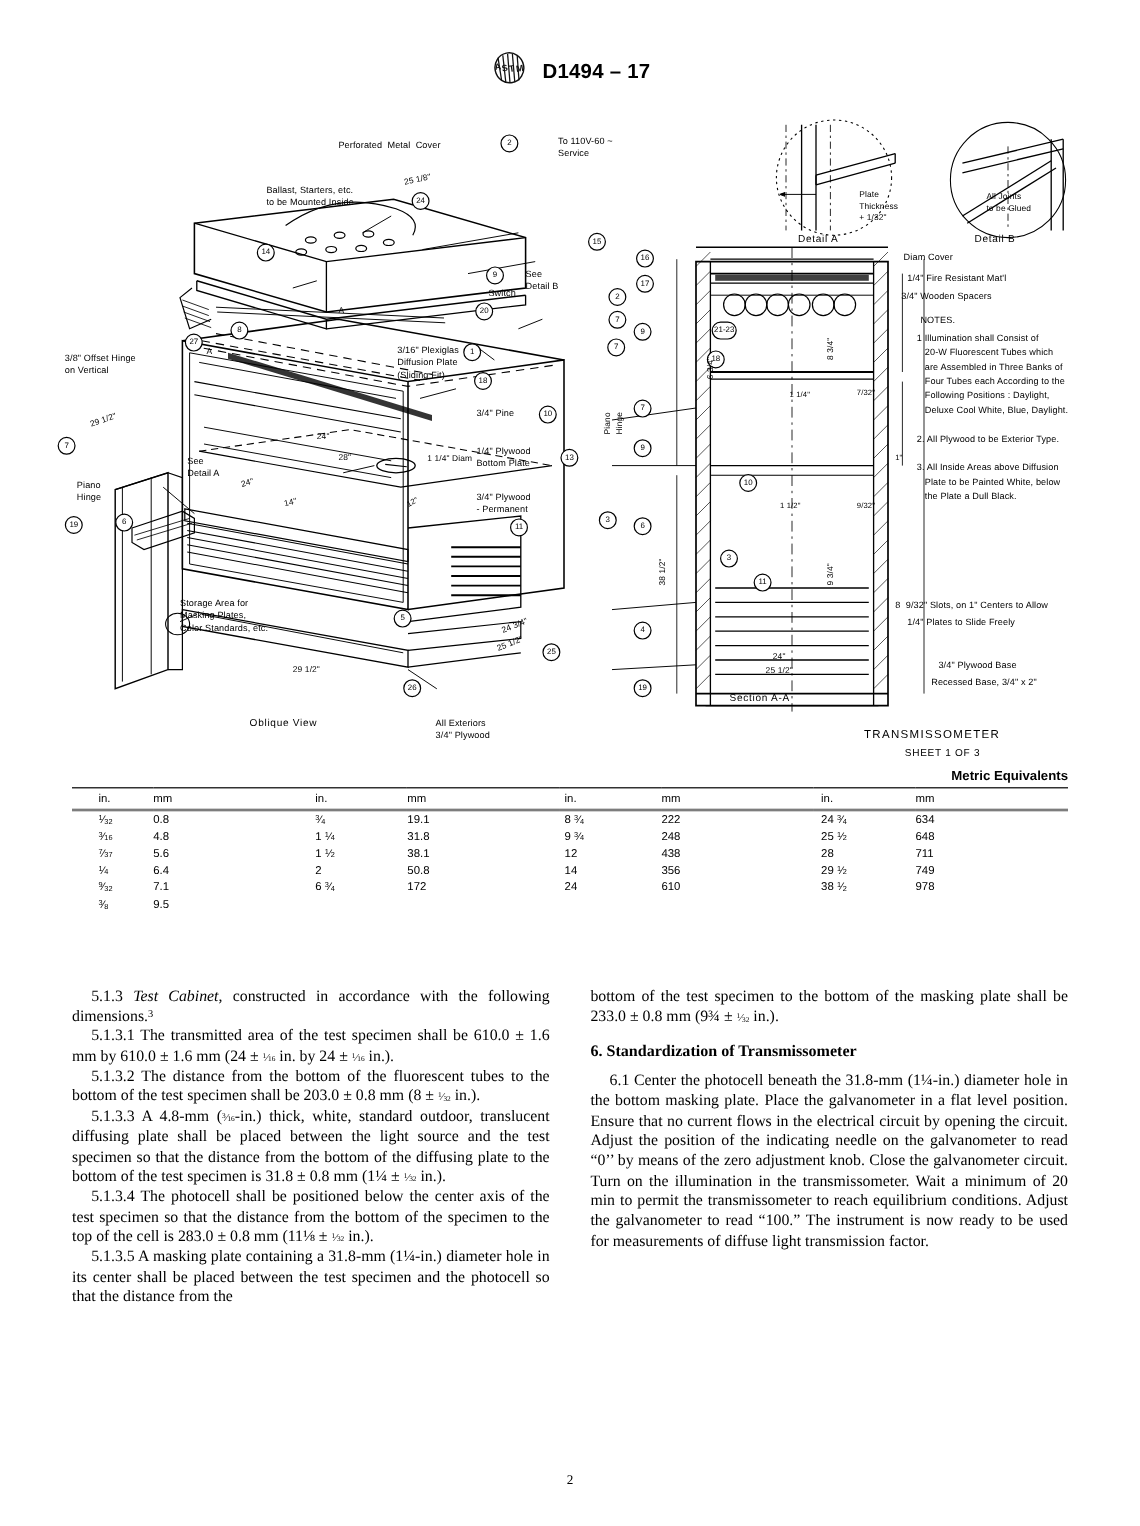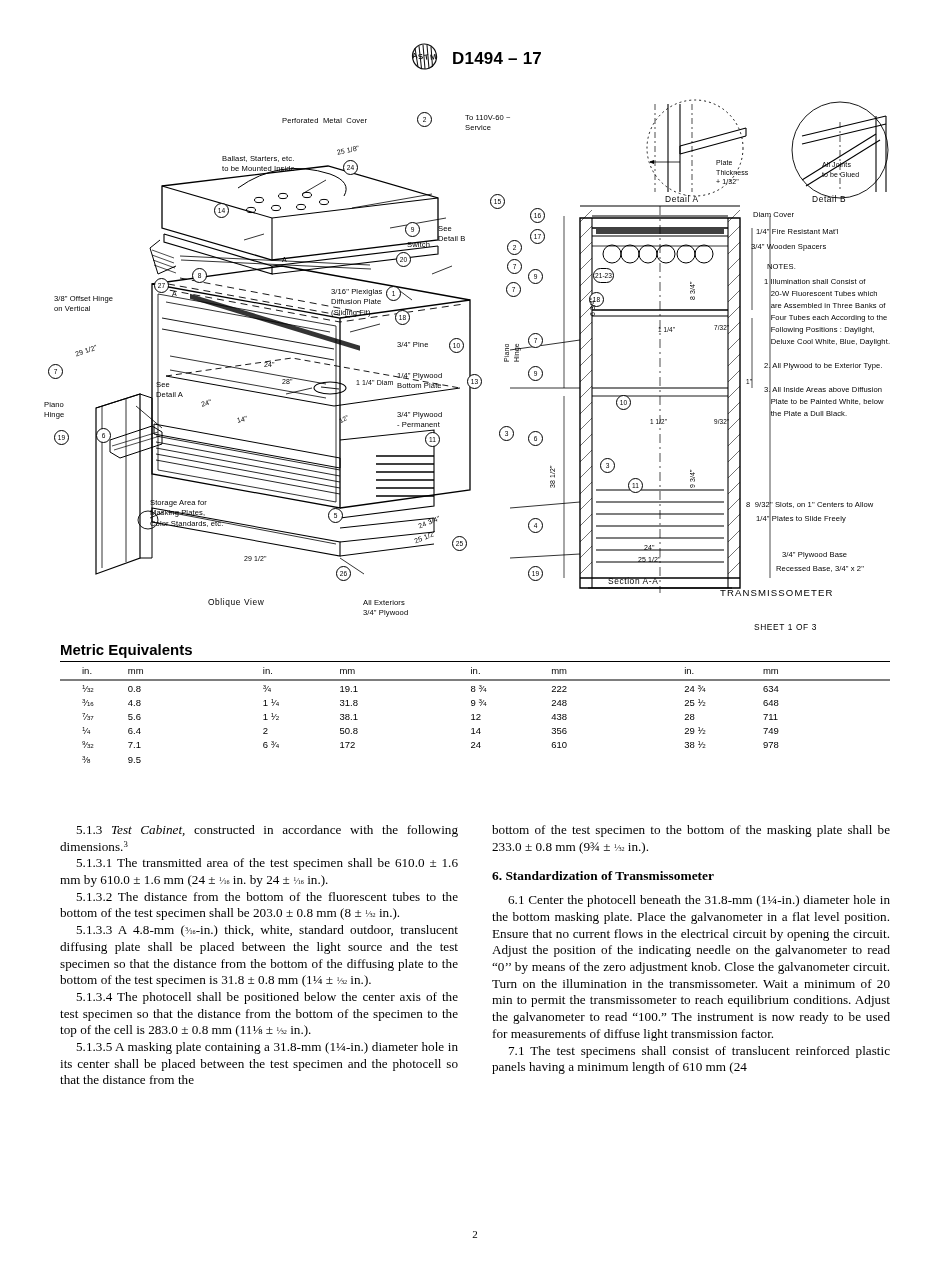--- a/index.html
+++ b/index.html
@@ -20,21 +20,21 @@
   .lbl.xs{font-size:6.4px;}
   .lbl.big{font-size:9.6px;letter-spacing:1.1px;}
   .lbl.mid{font-size:8.4px;letter-spacing:.6px;}
   .bub{position:absolute;font-family:"Liberation Sans",sans-serif;font-size:6.6px;width:13px;height:13px;border:1.1px solid #000;border-radius:50%;
        display:flex;align-items:center;justify-content:center;background:#fff;}
   .bub.w{width:19px;border-radius:9px;}
   .rot{transform-origin:left top;}
 
   
   .metric{position:absolute;left:60px;top:641px;width:830px;}
-  .metric .cap{text-align:left;font-family:"Liberation Sans",sans-serif;font-weight:bold;font-size:15px;margin-bottom:3px;}
+  .metric .cap{text-align:right;font-family:"Liberation Sans",sans-serif;font-weight:bold;font-size:11px;margin-bottom:3px;}
   .metric table{width:100%;border-collapse:collapse;font-family:"Liberation Sans",sans-serif;font-size:9.5px;}
   .metric thead th{font-weight:normal;padding:3px 0 3px 0;text-align:left;}
   .metric .rule-top{border-top:1px solid #000;}
   .metric .rule-bot td,.metric .rule-bot th{border-bottom:2.2px solid #7d7d7d;}
   .metric tbody td{padding:1.6px 0;text-align:left;}
   .metric .c0{width:8%;padding-left:22px;}
   .metric .c1{width:15%;}
   .metric .c2{width:10%;padding-left:8px;}
   .metric .c3{width:15%;}
   .metric .c4{width:10%;padding-left:4px;}
@@ -370,21 +370,21 @@
     <span class="bub" style="left:355px;top:222px;">18</span>
     <span class="bub" style="left:346px;top:198px;">1</span>
     <span class="bub" style="left:467px;top:171px;">7</span>
     <span class="bub" style="left:466px;top:194px;">7</span>
 
     <span class="bub" style="left:114px;top:190px;">27</span>
     <span class="lbl" style="left:14px;top:206px;">3/8" Offset Hinge
 on Vertical</span>
     <span class="lbl sm rot" style="left:34px;top:262px;transform:rotate(-19deg);">29 1/2"</span>
     <span class="bub" style="left:8px;top:276px;">7</span>
-    <span class="lbl" style="left:4px;top:312px;">Piano
+    <span class="lbl" style="left:24px;top:312px;">Piano
 Hinge</span>
     <span class="bub" style="left:14px;top:342px;">19</span>
     <span class="bub" style="left:56px;top:340px;">6</span>
 
     <span class="lbl" style="left:116px;top:292px;">See
 Detail A</span>
     <span class="lbl sm" style="left:224px;top:272px;">24"</span>
     <span class="lbl sm" style="left:242px;top:289px;">28"</span>
     <span class="lbl sm rot" style="left:160px;top:312px;transform:rotate(-16deg);">24"</span>
     <span class="lbl sm rot" style="left:196px;top:328px;transform:rotate(-13deg);">14"</span>
@@ -466,21 +466,21 @@
     <span class="lbl sm rot" style="left:648px;top:400px;transform:rotate(-90deg);">9 3/4"</span>
     <span class="lbl xs" style="left:610px;top:330px;">1 1/2"</span>
     <span class="lbl xs" style="left:618px;top:238px;">1 1/4"</span>
     <span class="lbl xs" style="left:674px;top:236px;">7/32"</span>
     <span class="lbl xs" style="left:674px;top:330px;">9/32"</span>
     <span class="lbl xs" style="left:706px;top:290px;">1"</span>
     <span class="lbl sm" style="left:604px;top:455px;">24"</span>
     <span class="lbl sm" style="left:598px;top:467px;">25 1/2"</span>
     <span class="lbl mid" style="left:568px;top:488px;">Section A-A</span>
 
-    <span class="lbl big" style="left:680px;top:498px;">TRANSMISSOMETER</span>
+    <span class="lbl big" style="left:680px;top:518px;">TRANSMISSOMETER</span>
     <span class="lbl mid" style="left:714px;top:534px;">SHEET 1 OF 3</span>
 
     <span class="lbl sm" style="left:242px;top:167px;">A</span>
     <span class="lbl sm" style="left:132px;top:201px;">A</span>
   </div>
 
   <div class="metric">
     <div class="cap">Metric Equivalents</div>
     <table>
       <thead>
@@ -567,18 +567,17 @@
         <p>5.1.3.1 The transmitted area of the test specimen shall be 610.0 ± 1.6 mm by 610.0 ± 1.6 mm (24 ± <span class="frac"><sup class="n">1</sup>⁄<sub class="d">16</sub></span> in. by 24 ± <span class="frac"><sup class="n">1</sup>⁄<sub class="d">16</sub></span> in.).</p>
         <p>5.1.3.2 The distance from the bottom of the fluorescent tubes to the bottom of the test specimen shall be 203.0 ± 0.8 mm (8 ± <span class="frac"><sup class="n">1</sup>⁄<sub class="d">32</sub></span> in.).</p>
         <p>5.1.3.3 A 4.8-mm (<span class="frac"><sup class="n">3</sup>⁄<sub class="d">16</sub></span>-in.) thick, white, standard outdoor, translucent diffusing plate shall be placed between the light source and the test specimen so that the distance from the bottom of the diffusing plate to the bottom of the test specimen is 31.8 ± 0.8 mm (1¼ ± <span class="frac"><sup class="n">1</sup>⁄<sub class="d">32</sub></span> in.).</p>
         <p>5.1.3.4 The photocell shall be positioned below the center axis of the test specimen so that the distance from the bottom of the specimen to the top of the cell is 283.0 ± 0.8 mm (11⅛ ± <span class="frac"><sup class="n">1</sup>⁄<sub class="d">32</sub></span> in.).</p>
         <p>5.1.3.5 A masking plate containing a 31.8-mm (1¼-in.) diameter hole in its center shall be placed between the test specimen and the photocell so that the distance from the</p>
       </div>
     <div class="col right" id="col-right">
         <p class="noind">bottom of the test specimen to the bottom of the masking plate shall be 233.0 ± 0.8 mm (9¾ ± <span class="frac"><sup class="n">1</sup>⁄<sub class="d">32</sub></span> in.).</p>
         <h3>6.  Standardization of Transmissometer</h3>
         <p>6.1 Center the photocell beneath the 31.8-mm (1¼-in.) diameter hole in the bottom masking plate. Place the galvanometer in a flat level position. Ensure that no current flows in the electrical circuit by opening the circuit. Adjust the position of the indicating needle on the galvanometer to read “0’’ by means of the zero adjustment knob. Close the galvanometer circuit. Turn on the illumination in the transmissometer. Wait a minimum of 20 min to permit the transmissometer to reach equilibrium conditions. Adjust the galvanometer to read “100.” The instrument is now ready to be used for measurements of diffuse light transmission factor.</p>
-        <p>7.1 The test specimens shall consist of translucent reinforced plastic panels having a minimum length of 610 mm (24</p>
       </div>
   </div>
 
   <div class="pageno">2</div>
 </div>
 
 </body></html>

